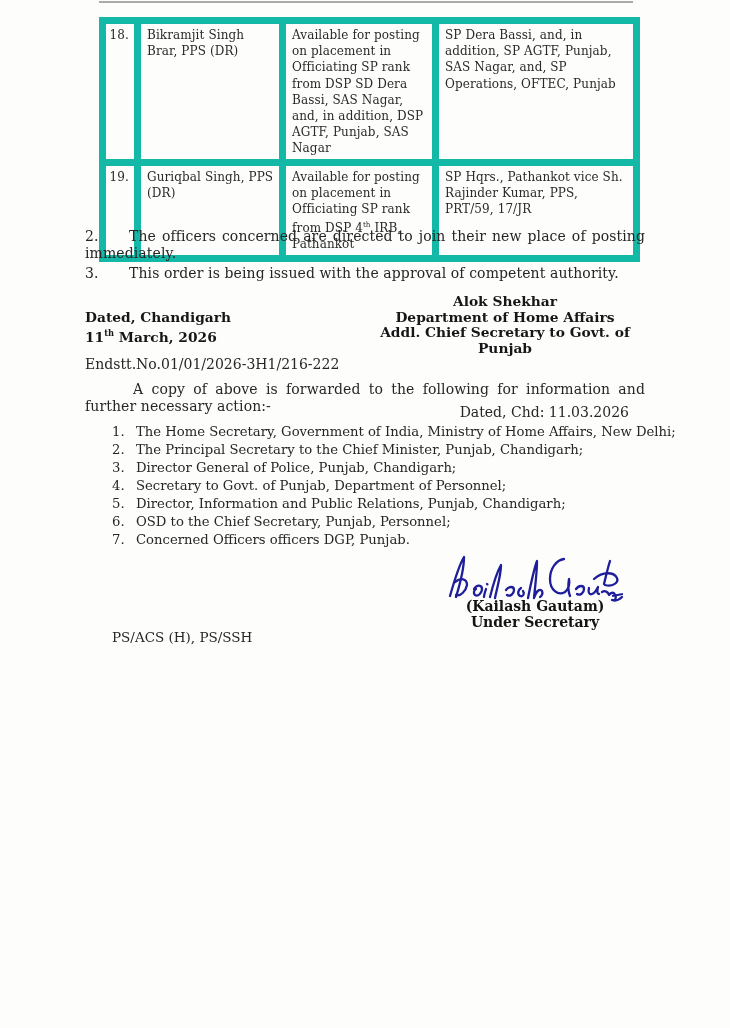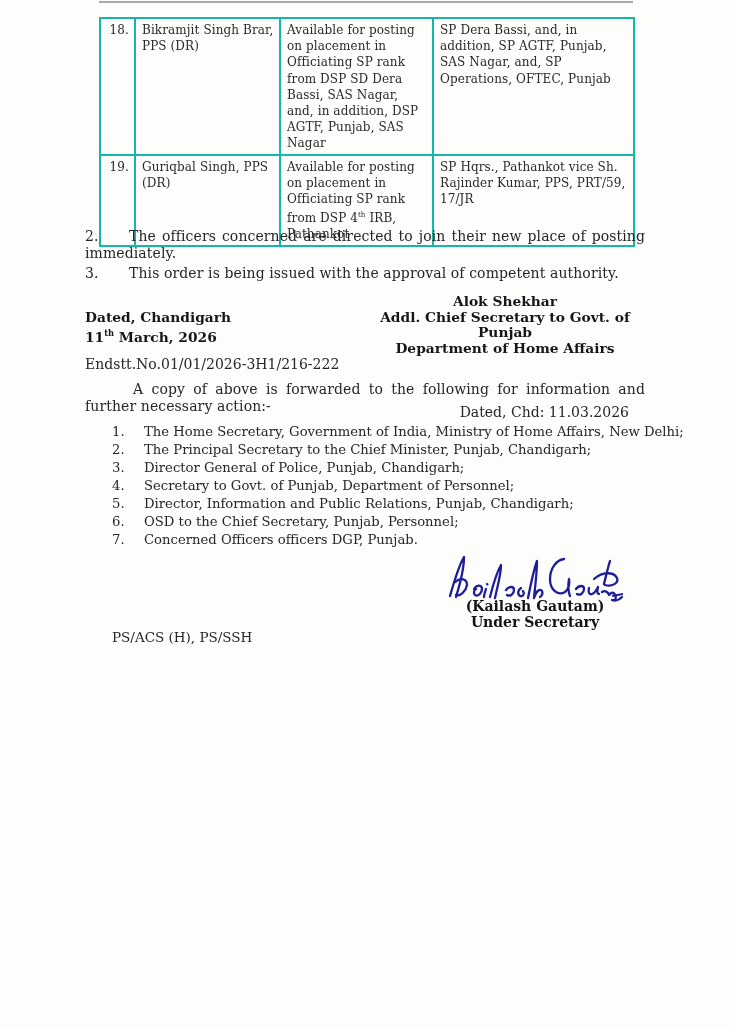--- a/index.html
+++ b/index.html
@@ -19,21 +19,21 @@
 
   
   .order-table {
     left:99px; top:17px; width:534px;
     border-collapse:collapse;
     table-layout:fixed;
     font-size:12px; line-height:16.2px;
     color:#2a2a2a;
   }
   .order-table td {
-    border:2px solid #14b8a6;
+    border:7px solid #14b8a6;
     vertical-align:top;
     padding:3px 4px 2px 6px;
     letter-spacing:.1px;
   }
   .order-table td.serial { text-align:right; padding-right:5px; padding-left:2px; }
   tr.row-18 { height:122px; }
   tr.row-19 { height:72px; }
 
   .body-text { font-size:14px; line-height:17px; letter-spacing:.1px; }
   .just { text-align:justify; }
@@ -51,21 +51,21 @@
 
   .endstt { left:85px; top:356px; width:560px; display:flex; justify-content:space-between;
             font-size:14px; }
   .endstt .edate { padding-right:16px;margin-top:48px; }
 
   .copypara { left:85px; top:381px; width:560px; text-indent:48px; }
 
   .recipients { left:112px; top:423px; width:545px; font-size:13.2px; }
   .recipient { display:flex; line-height:18px; white-space:nowrap; }
   .recipient .num { display:inline-block; width:18px; flex:0 0 18px; }
-  .recipient .txt { padding-left:6px;margin-left:8px; }
+  .recipient .txt { padding-left:6px; }
 
   .sigblock { left:446px; top:552px; width:178px; text-align:center; }
   .sigblock svg { display:block; margin:0 auto -8px auto; }
   .signame  { font-weight:bold; font-size:14px; line-height:16px; color:#141414; }
   .sigtitle { font-weight:bold; font-size:14px; line-height:17px; color:#141414; }
   .sigdash  { position:absolute; left:612px; top:594px; width:11px; height:0;
               border-top:2.6px solid #1e1e9a; transform:rotate(-10deg); }
 
   .footer { left:112px; top:629px; font-size:13.5px; }
 </style>
@@ -99,22 +99,22 @@
     </tbody>
   </table>
 
   <div class="abs para2 body-text just"><span class="pnum">2.</span><span>The officers concerned are directed to join their new place of posting immediately.</span></div>
 
   <div class="abs para3 body-text"><span class="pnum">3.</span><span>This order is being issued with the approval of competent authority.</span></div>
 
   <div class="abs sigrow">
     <div class="signatory">
       <div>Alok Shekhar</div>
+      <div>Department of Home Affairs</div>
       <div>Addl. Chief Secretary to Govt. of Punjab</div>
-      <div>Department of Home Affairs</div>
     </div>
     <div class="dateline">
       <div>Dated, Chandigarh</div>
       <div><span>11</span><span class="sup">th</span><span> March, 2026</span></div>
     </div>
   </div>
 
   <div class="abs endstt">
     <span>Endstt.No.01/01/2026-3H1/216-222</span>
     <span class="edate">Dated, Chd: 11.03.2026</span>

